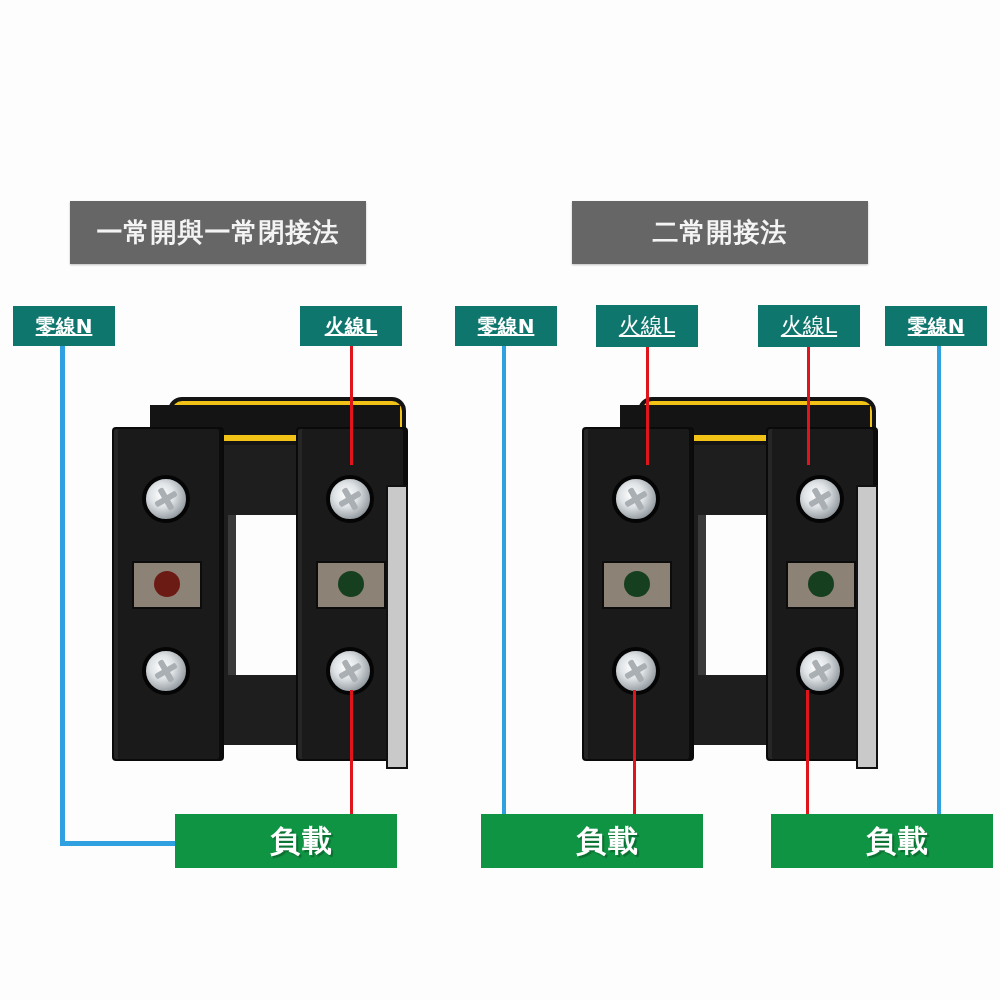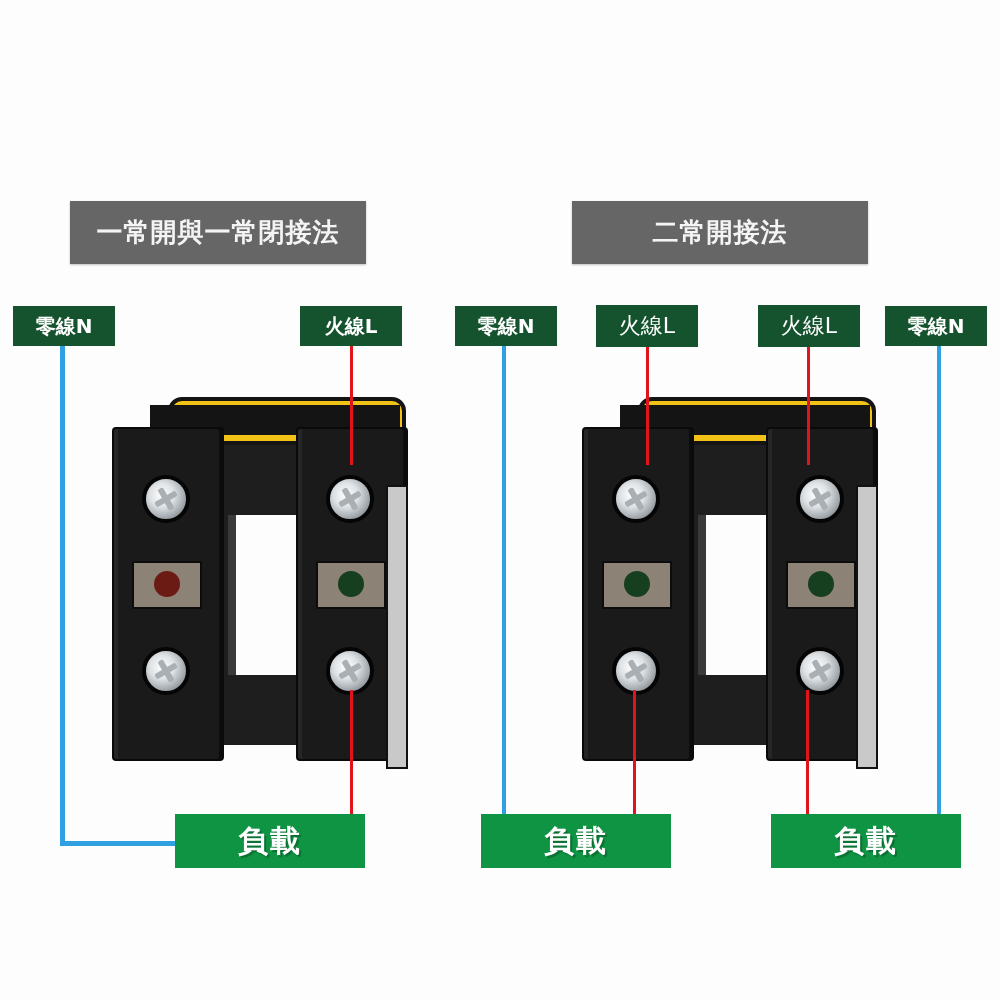--- a/index.html
+++ b/index.html
@@ -2,25 +2,25 @@
 <html><head>
 <meta charset="utf-8">
 <style>
   html, body { margin:0; padding:0; }
   body { width:1000px; height:1000px; background:#fdfdfd; position:relative; overflow:hidden;
          font-family: "DejaVu Sans", "Liberation Sans", sans-serif; }
   .abs { position:absolute; }
   .title { background:#666666; color:#f4f4f4; font-weight:bold; font-size:26px;
            display:flex; align-items:center; justify-content:center; letter-spacing:1px;
            box-shadow: 0 1px 2px rgba(0,0,0,0.25); margin-top: 28px; }
-  .tag { background:#14532d; color:#fff; font-weight:bold; font-size:20px;
-         display:flex; align-items:center; justify-content:center; }
+  .tag { background:#0f766e; color:#fff; font-weight:bold; font-size:20px;
+         display:flex; align-items:center; justify-content:center;text-decoration:underline; }
   .load { background:#0f9443; color:#fff; font-weight:bold; font-size:30px;
           display:flex; align-items:center; justify-content:center; letter-spacing:2px;
-          text-shadow: 2px 2px 1px rgba(0,0,0,0.25); }
+          text-shadow: 2px 2px 1px rgba(0,0,0,0.25); padding-left: 32px; }
   .wire-blue { background:#2fa0e0; }
   .wire-red { background:#e0141b; }
   
   .switch { position:absolute; width:310px; height:370px; }
   .yellow { position:absolute; left:58px; top:12px; width:230px; height:40px;
             background:#f2c316; border-radius:14px 14px 6px 6px; border:4px solid #141414; }
   .frame { position:absolute; background:#141414; }
   .block { position:absolute; top:42px; width:108px; height:330px; background:#1a1a1a;
            border:2px solid #0a0a0a; border-radius:4px;
            box-shadow: inset 4px 0 0 #262626, inset -3px 0 0 #0c0c0c; }

